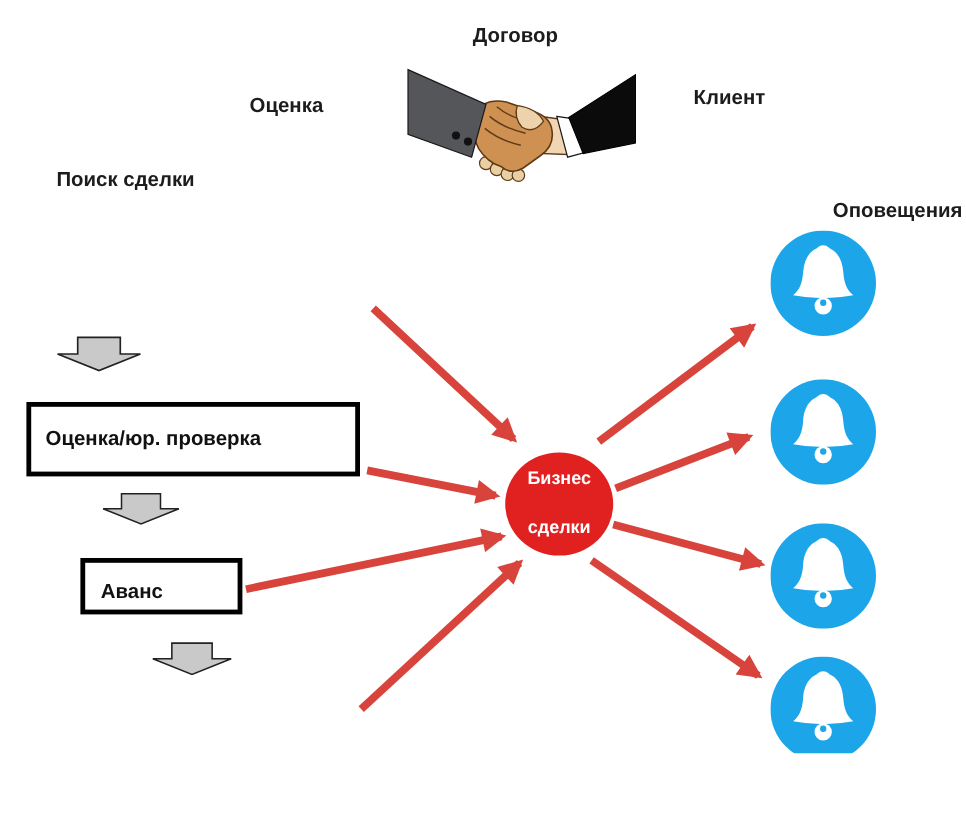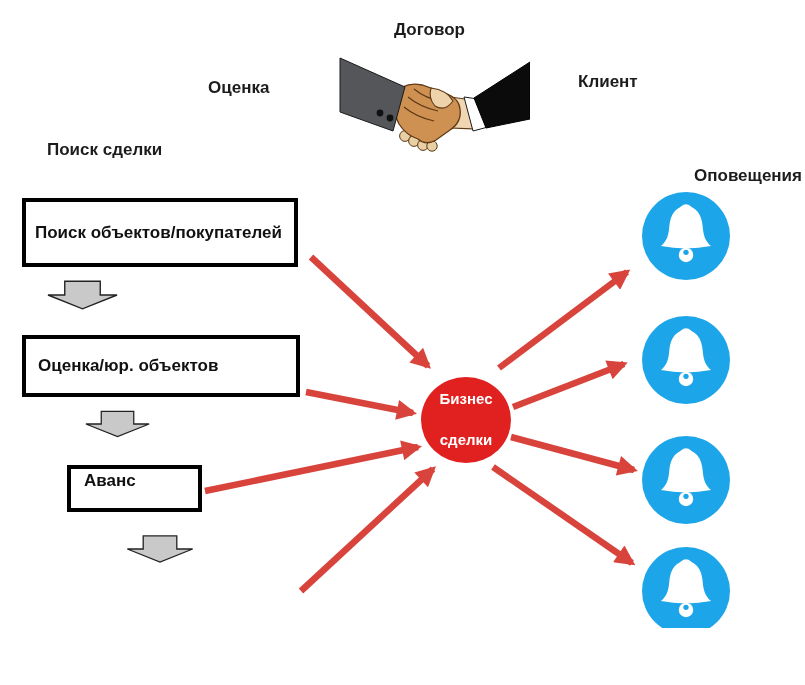--- a/index.html
+++ b/index.html
@@ -10,21 +10,21 @@
   .lbl{
     position:absolute;font-weight:bold;font-size:17px;color:#1c1c1c;white-space:nowrap;
   }
   .stage-box{
     position:absolute;box-sizing:border-box;border:4px solid #000;background:#fff;
     display:flex;align-items:center;font-weight:bold;font-size:17px;color:#111;
   }
   .stage-box .txt{white-space:nowrap;}
   .b1{left:22px;top:198px;width:276px;height:69px;padding-left:9px;}
   .b2{left:22px;top:335px;width:278px;height:62px;padding-left:12px;}
-  .b3{left:67px;top:465px;width:135px;height:47px;align-items:flex-start;padding-left:13px;padding-top:2px;}
+  .b3{left:67px;top:465px;width:135px;height:47px;align-items:flex-start;padding-left:13px;padding-top:14px;}
   .b4{left:105px;top:582px;width:193px;height:50px;justify-content:center;}
   .gray-arrow{position:absolute;}
   .ga1{left:47px;top:280px;}
   .ga2{left:85px;top:410px;}
   .ga3{left:123px;top:535px;}
   .arrows-layer{position:absolute;left:0;top:0;width:805px;height:685px;pointer-events:none;}
   .process-circle{
     position:absolute;left:421px;top:377px;width:90px;height:86px;border-radius:50%;
     background:#e12120;color:#fff;font-weight:bold;font-size:15px;line-height:1.38;
     display:flex;flex-direction:column;align-items:center;justify-content:center;text-align:center;gap:20px;
@@ -63,25 +63,22 @@
     <path d="M78 42 Q90 52 108 56" fill="none" stroke="#5e3a17" stroke-width="1.2"></path>
     <path d="M74 52 Q86 62 104 66" fill="none" stroke="#5e3a17" stroke-width="1.2"></path>
 
     <path d="M101 33 Q117 35 123 46 Q115 57 105 51 Q98 43 101 33 Z" fill="#edd3ab" stroke="#5e3a17" stroke-width="1.1"></path>
 
     <polygon points="10,3 75,32 63,76 10,57" fill="#55565a" stroke="#1a1a1a" stroke-width="1"></polygon>
     <circle cx="50" cy="58" r="3.4" fill="#111"></circle>
     <circle cx="60" cy="63" r="3.4" fill="#111"></circle>
   </svg>
 
-  <div class="stage-box b1">
-    <span class="txt">Поиск объектов/покупателей</span>
-  </div>
   <div class="stage-box b2">
-    <span class="txt">Оценка/юр. объектов</span>
+    <span class="txt">Оценка/юр. проверка</span>
   </div>
   <div class="stage-box b3">
     <span class="txt">Аванс</span>
   </div>
 
   <svg class="gray-arrow ga1" width="71" height="30" viewBox="0 0 72 30">
       <polygon points="18,1 54,1 54,15 71,15 36,29 1,15 18,15" fill="#c9c9c9" stroke="#222" stroke-width="1.4"></polygon>
     </svg>
   <svg class="gray-arrow ga2" width="65" height="28" viewBox="0 0 72 30">
       <polygon points="18,1 54,1 54,15 71,15 36,29 1,15 18,15" fill="#c9c9c9" stroke="#222" stroke-width="1.4"></polygon>

